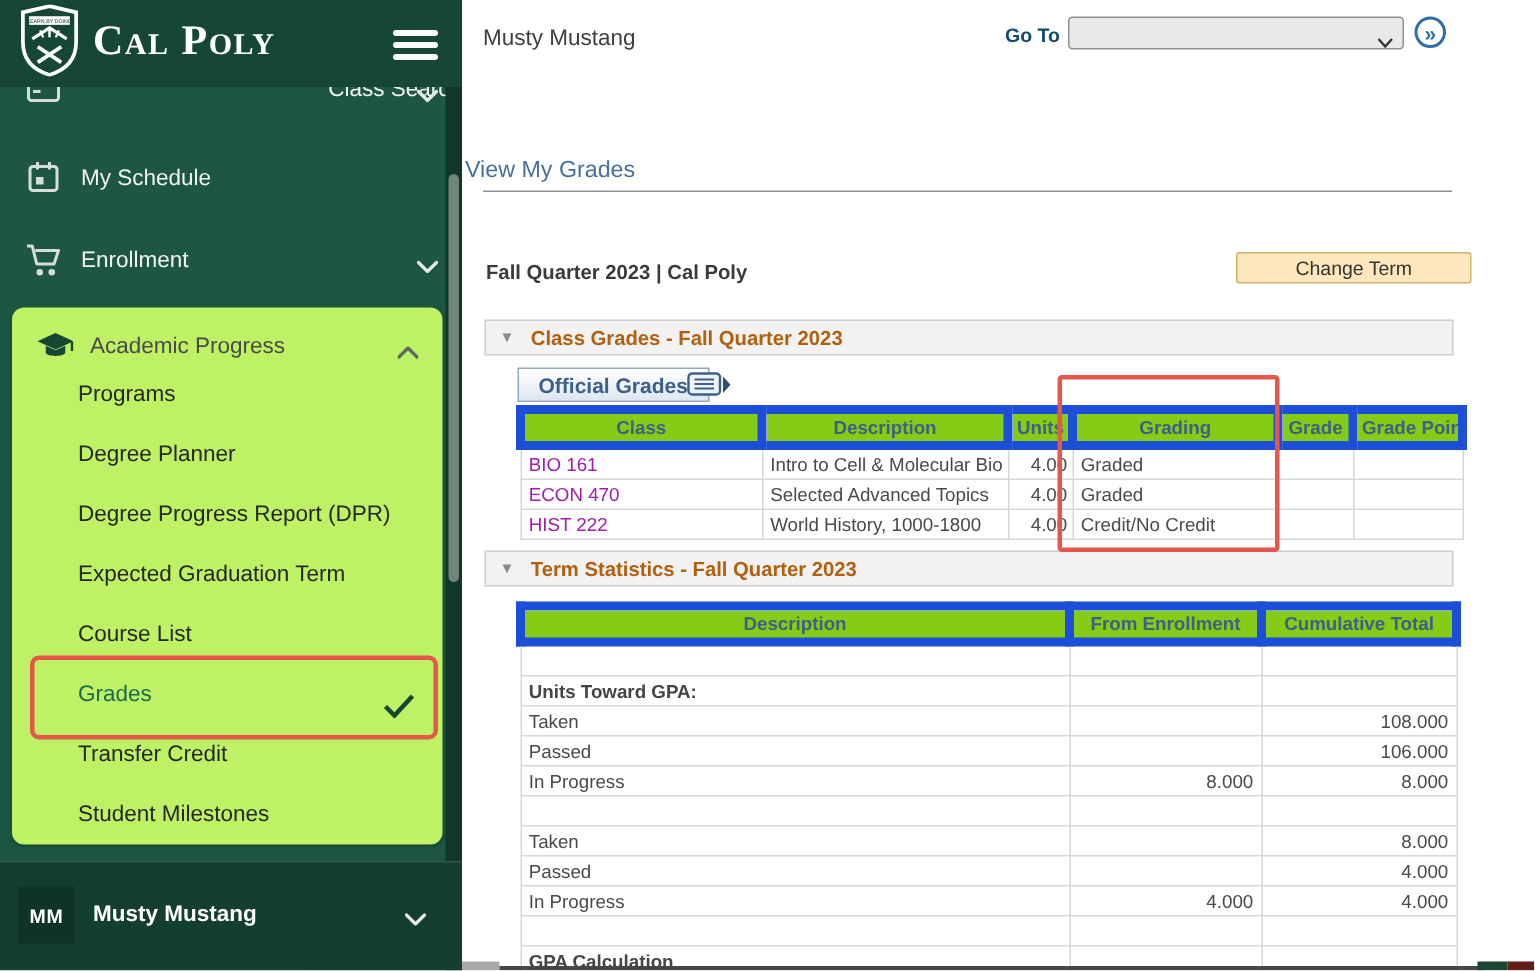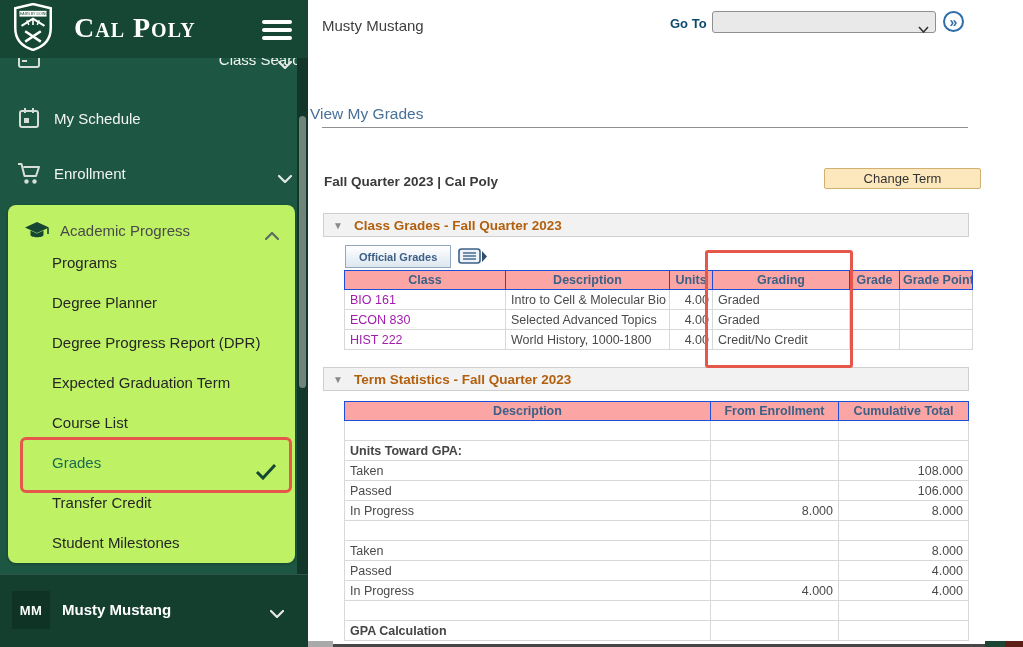--- a/index.html
+++ b/index.html
@@ -4,21 +4,21 @@
 <style>
   html,body{margin:0;padding:0;background:#fff;}
   .screen{position:relative;width:1023px;height:647px;overflow:hidden;background:#fff;
           font-family:"Liberation Sans",sans-serif;-webkit-font-smoothing:antialiased;}
 
   
   .sidebar{position:absolute;left:0;top:0;width:308px;height:647px;background:#1d5642;}
   .sb-header{position:absolute;left:0;top:0;width:308px;height:58px;background:#154734;z-index:6;
              display:flex;align-items:center;}
   .brand{font-family:"Liberation Serif",serif;font-variant:small-caps;font-weight:bold;
-         font-size:28px;color:#ffffff;letter-spacing:1px;margin-left:20px;margin-top:-2px;}
+         font-size:28px;color:#ffffff;letter-spacing:1px;margin-left:8px;margin-top:-2px;}
   .shield{margin-left:12px;flex:0 0 auto;}
   .hamburger{position:absolute;right:16px;top:20px;width:30px;cursor:pointer;}
   .hamburger div{height:3.5px;background:#fff;border-radius:2px;margin-bottom:4.5px;}
   .sb-row{position:absolute;left:0;width:308px;height:38px;display:flex;align-items:center;
           color:#f2f4f2;font-size:15px;z-index:1;}
   .sb-row .ic{margin-left:16px;width:26px;display:flex;justify-content:center;color:#d6ded8;}
   .sb-row .lbl{margin-left:12px;}
   .sb-row .chev{position:absolute;right:16px;top:15px;color:#e4e9e5;}
   .row-class-search{top:40px;justify-content:space-between;}
   .row-my-schedule{top:99px;}
@@ -65,28 +65,28 @@
   .term-line{position:absolute;left:16px;top:174px;font-weight:bold;font-size:13.5px;color:#3a3a3a;}
   .change-term{position:absolute;left:516px;top:168px;width:157px;height:21px;background:#fce8bc;
                border:1px solid #d2b071;border-radius:2px;font-size:13px;color:#333;
                text-align:center;line-height:19px;box-sizing:border-box;cursor:pointer;}
   .sec-bar{position:absolute;left:15px;width:644px;height:22px;background:#f2f2f2;
            border:1px solid #cfcfcf;display:flex;align-items:center;}
   .sec-bar.bar1{top:213px;} .sec-bar.bar2{top:367px;}
   .sec-tri{margin-left:9px;color:#8a8a8a;font-size:10px;}
   .sec-title{margin-left:11px;color:#b25f0e;font-weight:bold;font-size:13.5px;}
   .tab{position:absolute;left:37px;top:245px;height:23px;padding:0 13px;border:1px solid #93a8bd;
-       background:linear-gradient(#ffffff,#dde7f0);color:#3c6086;font-weight:bold;font-size:11px;
+       background:linear-gradient(#ffffff,#dde7f0);color:#3c6086;font-weight:bold;font-size:14px;
        line-height:23px;box-sizing:border-box;cursor:pointer;}
   .grid-btn{position:absolute;left:150px;top:248px;cursor:pointer;}
 
   table{border-collapse:collapse;table-layout:fixed;font-size:12.5px;background:#fff;}
   table.cg{position:absolute;left:36px;top:270px;width:628px;border:1px solid #b9b9b9;}
   table.ts{position:absolute;left:36px;top:401px;width:624px;border:1px solid #b9b9b9;}
-  th{border:1px solid #1d4ed8;color:#3c6086;font-weight:bold;background:#fca5a5;height:18px;
+  th{border:6px solid #1d4ed8;color:#3c6086;font-weight:bold;background:#84cc16;height:18px;
      padding:0 3px;overflow:hidden;white-space:nowrap;}
   td{border:1px solid #d8d8d8;height:19px;padding:0 5px;color:#4a4a4a;overflow:hidden;
      white-space:nowrap;}
   .c-class{color:#a21caf;cursor:pointer;}
   .c-units{text-align:right;padding-right:3px;}
   .t-num{text-align:right;padding-right:5px;}
   td.bold{font-weight:bold;color:#454545;}
 
   .redbox1{position:absolute;left:397px;top:250px;width:142px;height:112px;border:3px solid #e5564b;
            border-radius:3px;z-index:5;pointer-events:none;}
@@ -278,21 +278,21 @@
       <tbody id="cg-body">
           <tr>
             <td class="c-class">BIO 161</td>
             <td class="c-desc">Intro to Cell &amp; Molecular Bio</td>
             <td class="c-units">4.00</td>
             <td class="c-grading">Graded</td>
             <td class="c-grade"></td>
             <td class="c-gp"></td>
           </tr>
           <tr>
-            <td class="c-class">ECON 830</td>
+            <td class="c-class">ECON 470</td>
             <td class="c-desc">Selected Advanced Topics</td>
             <td class="c-units">4.00</td>
             <td class="c-grading">Graded</td>
             <td class="c-grade"></td>
             <td class="c-gp"></td>
           </tr>
           <tr>
             <td class="c-class">HIST 222</td>
             <td class="c-desc">World History, 1000-1800</td>
             <td class="c-units">4.00</td>

